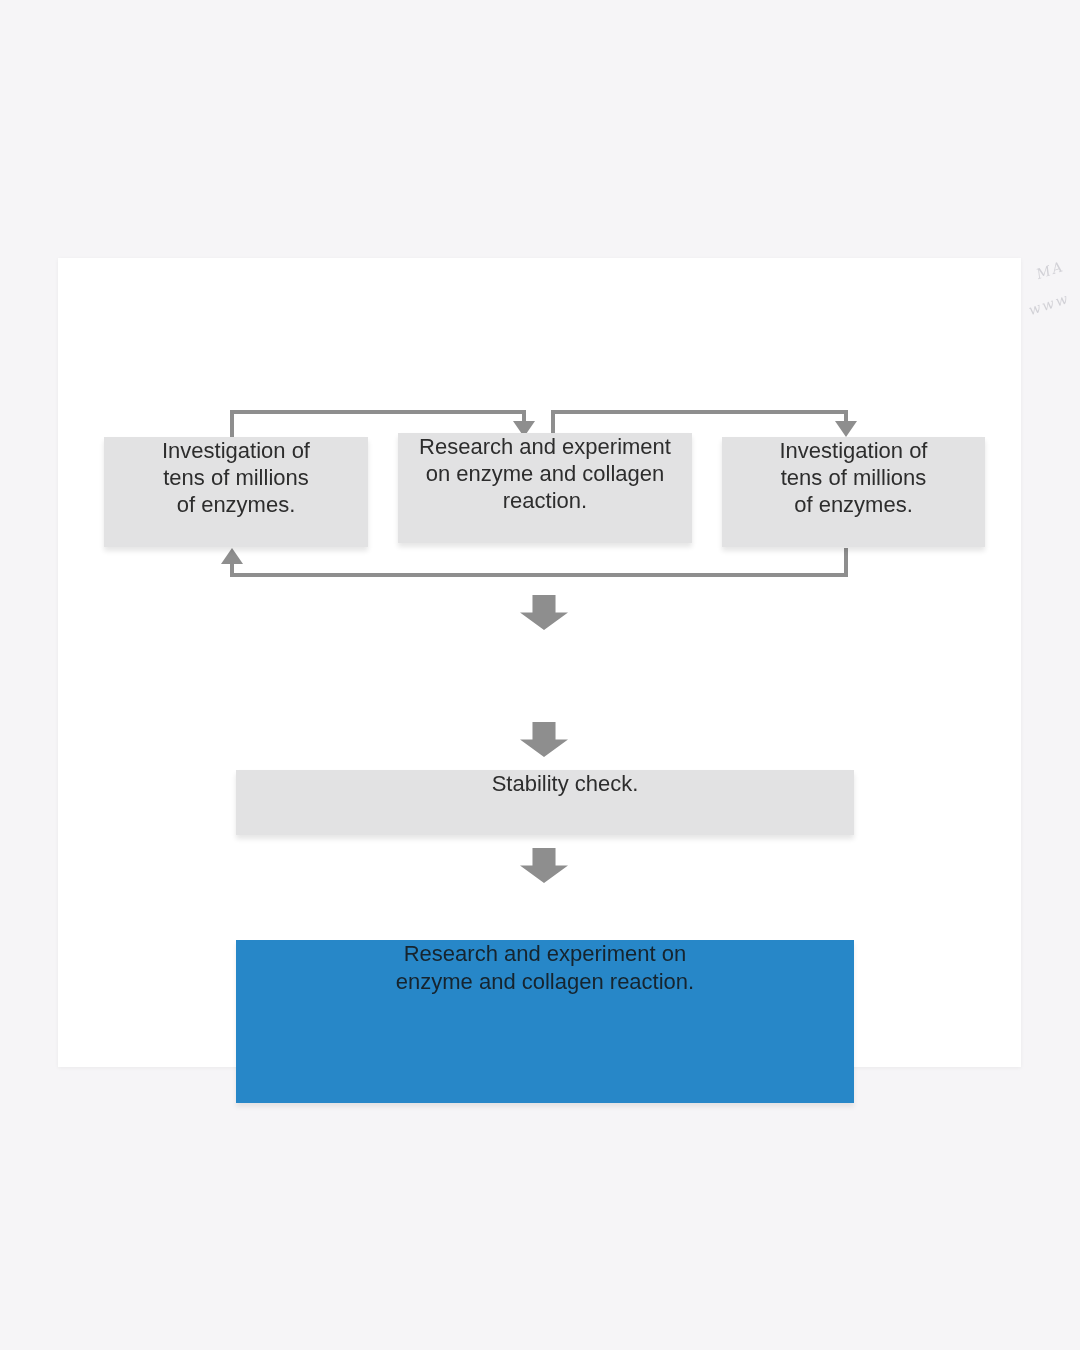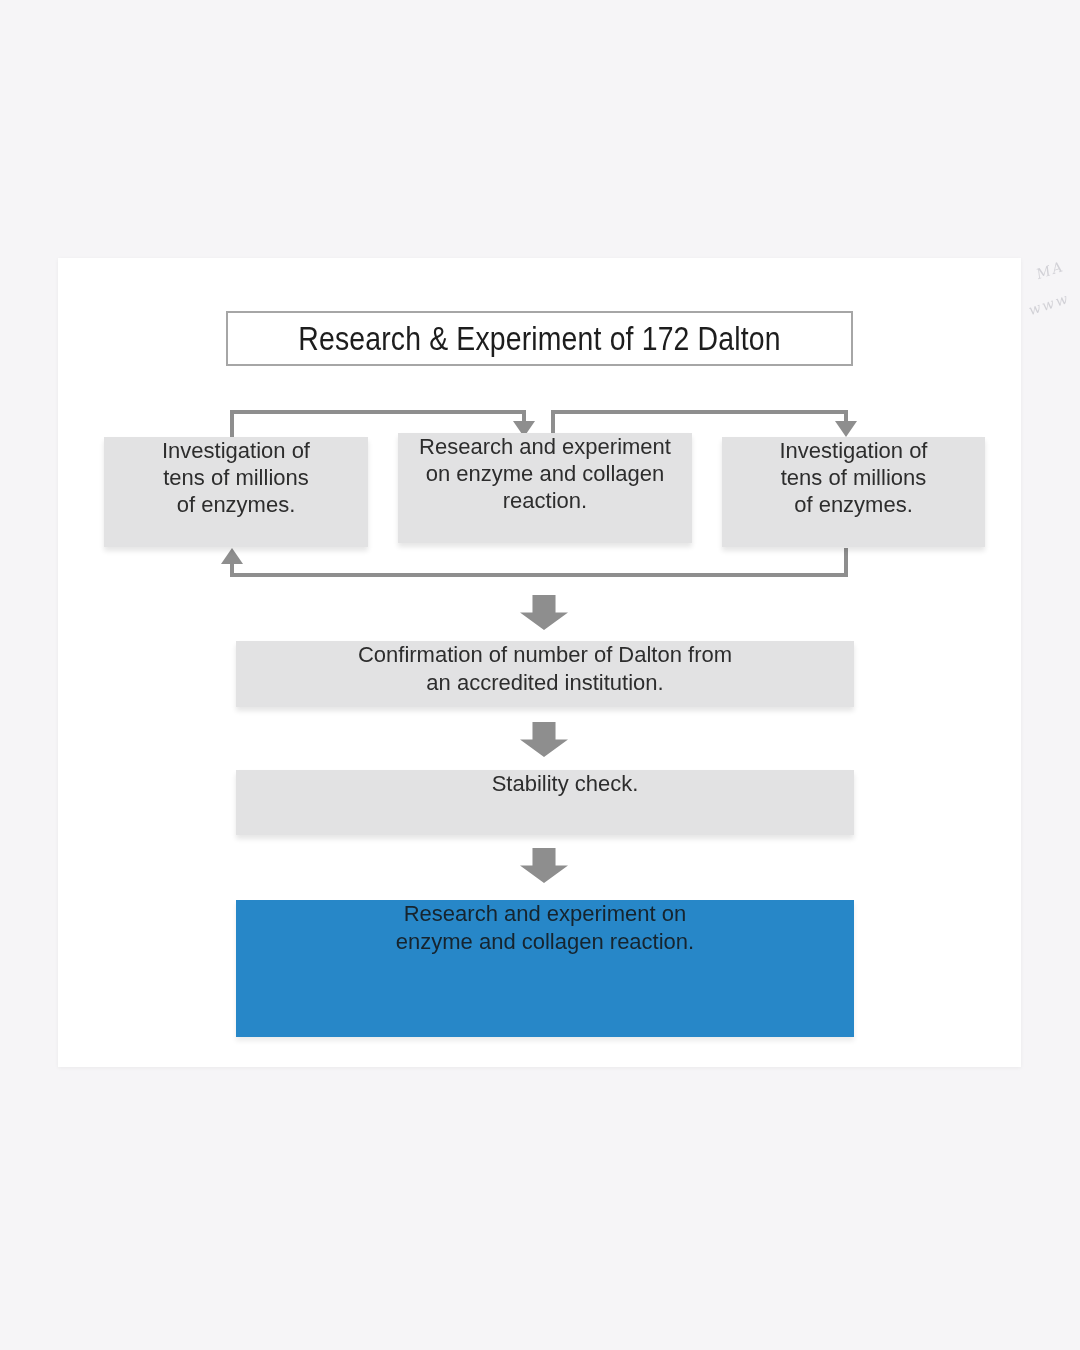--- a/index.html
+++ b/index.html
@@ -98,23 +98,20 @@
 </head>
 <body>
 
 <div class="stage">
 
   <span class="scribble" style="left:1036px; top:262px;">MA</span>
   <span class="scribble" style="left:1028px; top:296px;">www</span>
 
   <div class="card"></div>
 
-  <div class="title-box">
-    <span class="title-text">Research &amp; Experiment of 172 Dalton</span>
-  </div>
 
   <div>
     <div class="vline" style="left:230px; top:410px; width:4px; height:28px;"></div>
     <div class="hline" style="left:230px; top:410px; width:296px; height:4px;"></div>
     <div class="vline" style="left:522px; top:410px; width:4px; height:14px;"></div>
     <div class="tri-down" style="left:513px; top:421px;"></div>
   </div>
 
   <div>
     <div class="vline" style="left:551px; top:410px; width:4px; height:26px;"></div>
@@ -141,31 +138,27 @@
 reaction.</span>
   </div>
   <div class="gbox" style="left:722px; top:437px; width:263px; height:110px;">
     <span class="label">Investigation of
 tens of millions
 of enzymes.</span>
   </div>
 
   <div class="block-arrow" style="left:520px; top:595px;"></div>
 
-  <div class="gbox wide" style="left:236px; top:641px; width:618px; height:66px;">
-    <span class="label">Confirmation of number of Dalton from
-an accredited institution.</span>
-  </div>
 
   <div class="block-arrow" style="left:520px; top:722px;"></div>
 
   <div class="gbox wide" style="left:236px; top:770px; width:618px; height:65px;padding-left:40px;">
     <span class="label">Stability check.</span>
   </div>
 
   <div class="block-arrow" style="left:520px; top:848px;"></div>
 
-  <div class="gbox wide blue" style="left:236px; top:900px; width:618px; height:137px;">
+  <div class="gbox wide blue" style="left:236px; top:940px; width:618px; height:163px;">
     <span class="label">Research and experiment on
 enzyme and collagen reaction.</span>
   </div>
 
 </div>
 
 </body></html>

